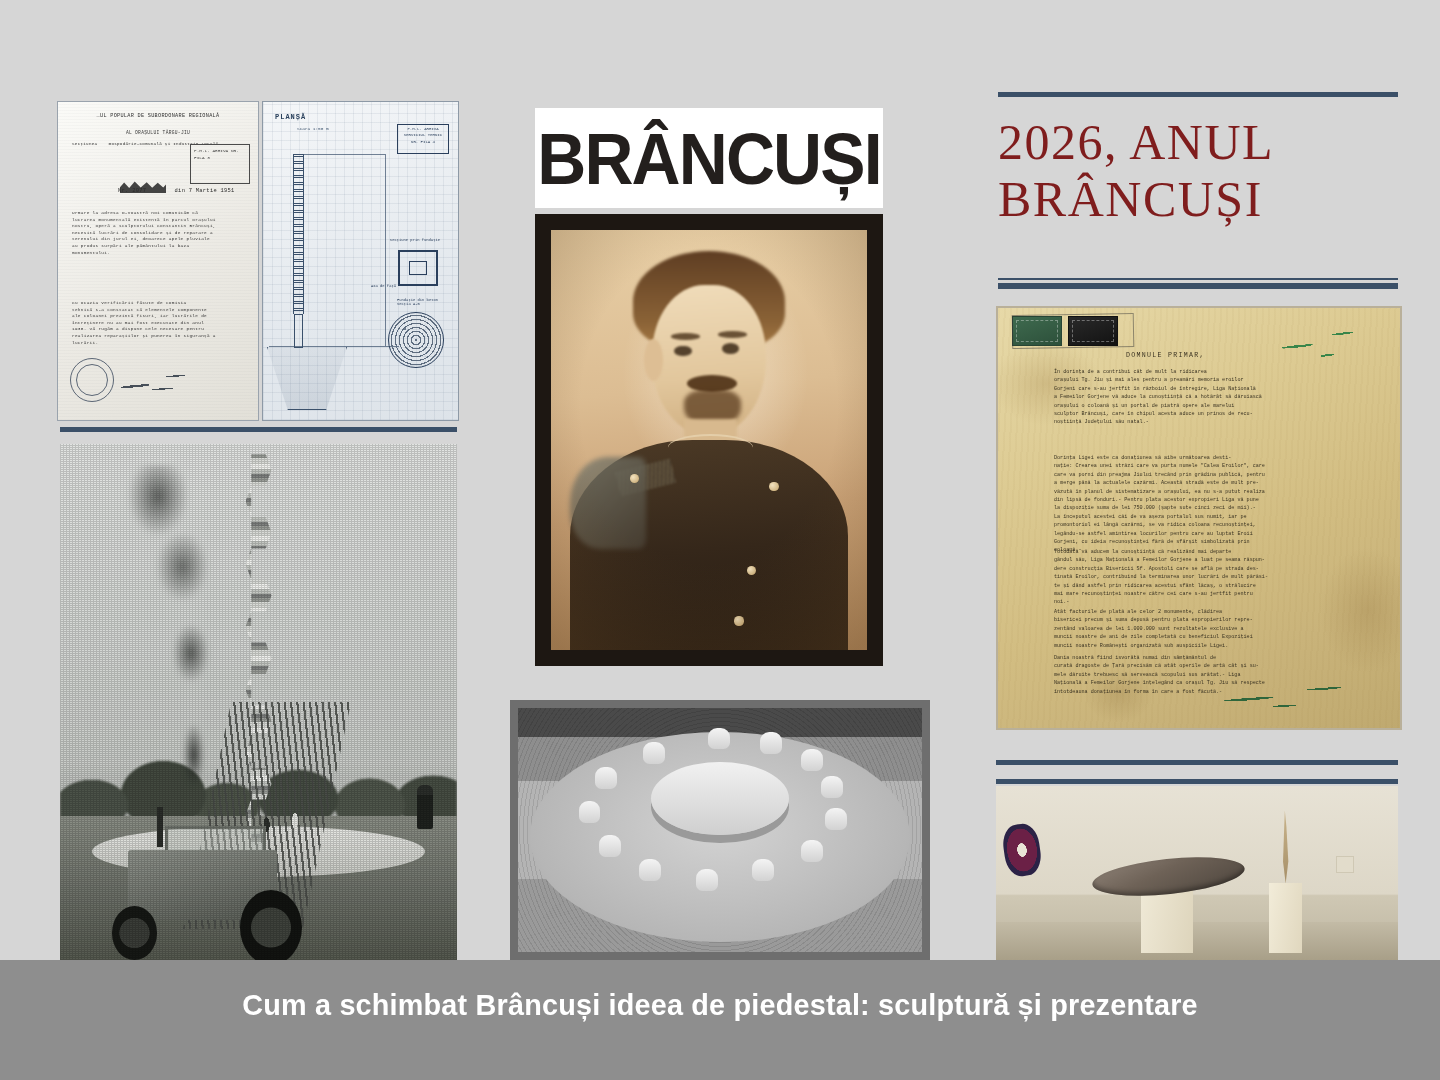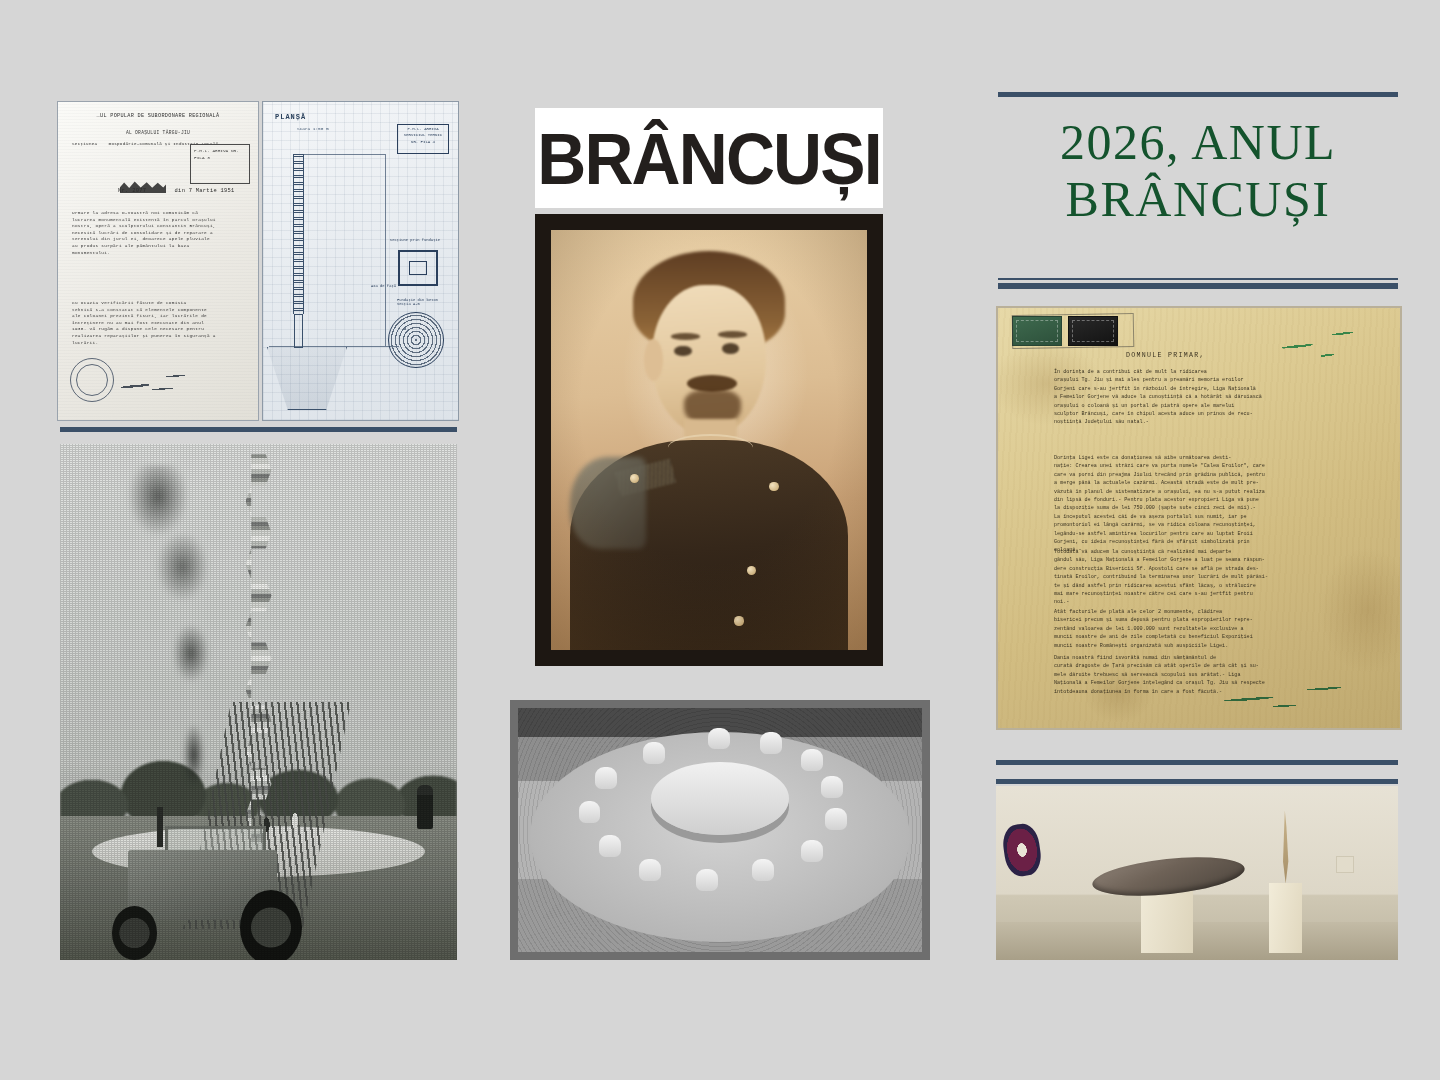--- a/index.html
+++ b/index.html
@@ -125,22 +125,22 @@
      background:repeating-linear-gradient(105deg,#6b5d46 0 2px,#4a4031 2px 4px);
      transform:rotate(-14deg);filter:blur(1.1px);opacity:.8;}
   .p-vignette{position:absolute;inset:0;
      background:radial-gradient(ellipse 78% 72% at 50% 42%,transparent 52%,rgba(100,70,35,.38) 100%);}
 
   
   #title-block{left:998px;top:92px;width:400px;height:200px;}
   #title-block .t-rule-top{left:0;top:0;width:400px;height:5px;}
   #title-block .t-rule-thin{left:0;bottom:12px;width:400px;height:2px;}
   #title-block .t-rule-bot{left:0;bottom:3px;width:400px;height:6px;}
-  #title-block .ttext{position:absolute;left:0;right:0;top:22px;text-align:center;
-     font-family:"Liberation Serif",serif;color:#14532d;font-size:50px;line-height:57px;
+  #title-block .ttext{position:absolute;left:0;right:0;top:22px;
+     font-family:"Liberation Serif",serif;color:#7f1d1d;font-size:50px;line-height:57px;
      letter-spacing:1.5px;}
 
   
   #letter{left:996px;top:306px;width:402px;height:420px;border:2px solid #b9b09a;
      background:linear-gradient(155deg,#e7d9a8 0%,#ddcb93 30%,#d2bd82 58%,#c9b37a 78%,#bfa96f 100%);}
   #letter .aged{position:absolute;inset:0;
      background:
       radial-gradient(ellipse 80px 60px at 12% 18%,rgba(140,105,45,.22),transparent 70%),
       radial-gradient(ellipse 70px 90px at 92% 72%,rgba(130,95,40,.20),transparent 70%),
       radial-gradient(ellipse 50px 40px at 30% 92%,rgba(120,88,38,.18),transparent 70%),
@@ -461,14 +461,17 @@
     <div id="pg-wall"></div>
     <div id="pg-floor"></div>
     <div id="pg-redwork"></div>
     <div id="pg-ped1"></div>
     <div id="pg-disc"></div>
     <div id="pg-ped2"></div>
     <div id="pg-bird"></div>
     <div id="pg-switch"></div>
   </div>
 
+  <div id="caption-bar">
+    <div id="caption-text">Cum a schimbat Brâncuși ideea de piedestal: sculptură și prezentare</div>
+  </div>
 
 </div>
 
 </body></html>

